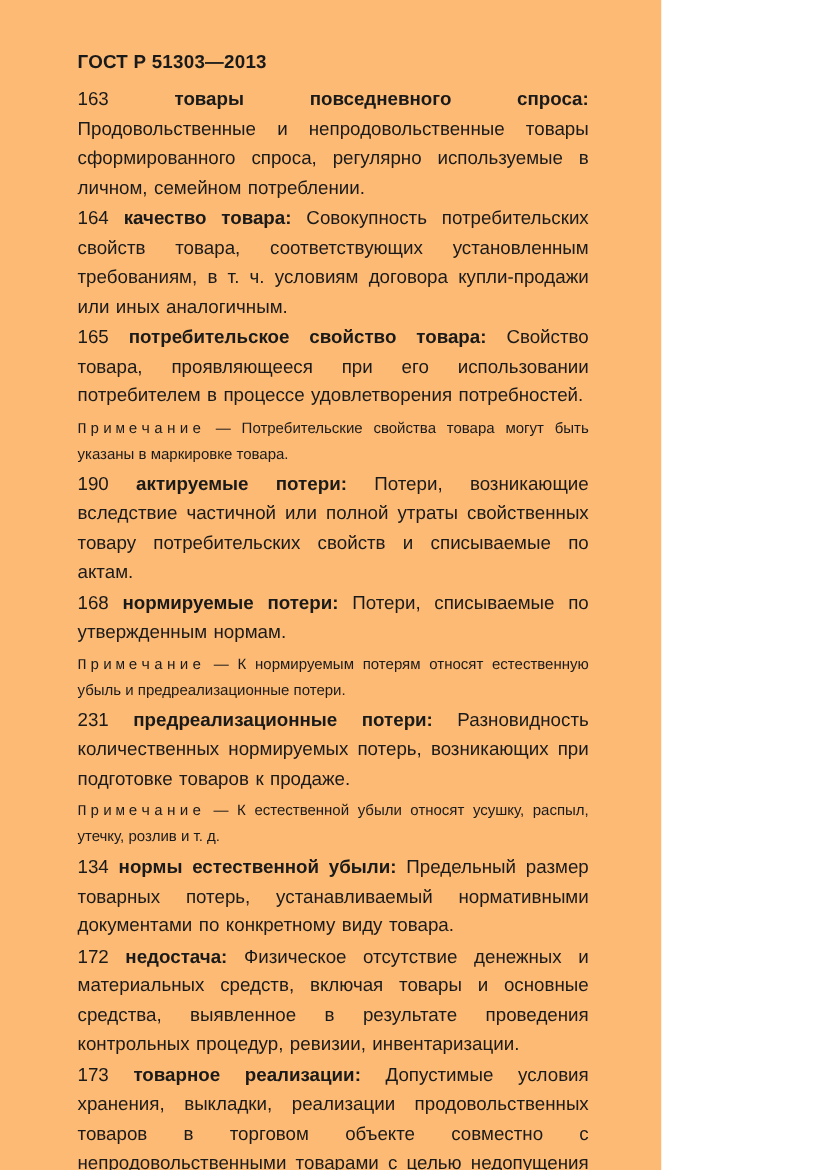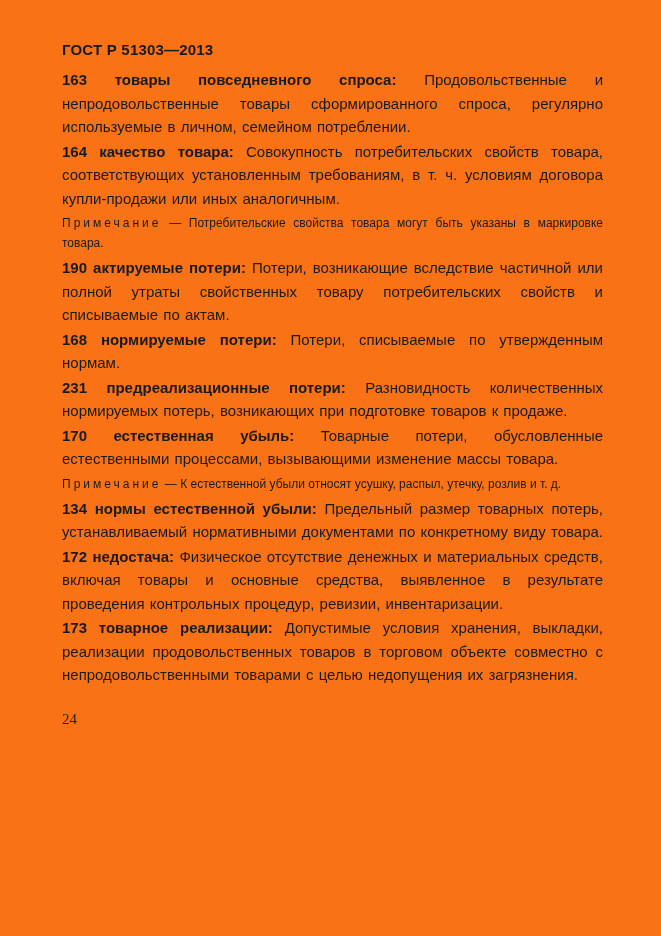--- a/index.html
+++ b/index.html
@@ -2,89 +2,91 @@
 <html><head>
 <meta charset="utf-8">
 <style>
   html, body {
     margin: 0;
     padding: 0;
     background: #ffffff;
   }
   .page {
     position: relative;
-    width: 661px;
+    width: 529px;
     height: 936px;
     box-sizing: border-box;
-    background: #f97316;
+    background: #fdba74;
     padding: 38px 58px 0 62px;
     font-family: "Liberation Sans", sans-serif;
     color: #1a1a1a;
     overflow: hidden;
   }
   .doc-header {
     font-weight: bold;
     font-size: 15px;
     line-height: 23px;
     margin: 0 0 7px 0;
     letter-spacing: 0.2px;
   }
   p.term {
     margin: 1px 0 1px 0;
     font-size: 15px;
     line-height: 23.5px;
     text-align: justify;
     word-spacing: 1px;
   }
   p.term .num {
-    font-weight: bold;
+    font-weight: normal;
   }
   p.term .tname {
     font-weight: bold;
   }
   p.note {
     margin: 3px 0 3px 0;
     font-size: 12px;
     line-height: 20px;
     text-align: justify;
   }
   p.note .note-label {
     letter-spacing: 3px;
+    font-family: Liberation Mono, monospace;
   }
   .page-number {
     font-family: "Liberation Serif", serif;
     font-size: 15px;
     line-height: 20px;
     margin-top: 22px;
     color: #222222;
   }
 </style>
 </head>
 <body>
 
 <div class="page">
   <div class="doc-header">ГОСТ Р 51303—2013</div>
 
   <div class="terms" id="terms-list">
   <p class="term"><span class="num">163</span> <span class="tname">товары повседневного спроса:</span> <span class="def">Продовольственные и непродовольственные товары сформированного спроса, регулярно используемые в личном, семейном  потреблении.</span></p>
 
   <p class="term"><span class="num">164</span> <span class="tname">качество  товара:</span> <span class="def">Совокупность потребительских свойств товара, соответствующих  установленным требованиям, в т. ч. условиям договора купли-продажи или  иных  аналогичным.</span></p>
 
+  <p class="term"><span class="num">165</span> <span class="tname">потребительское свойство товара:</span> <span class="def">Свойство товара, проявляющееся при его использовании потребителем в процессе удовлетворения потребностей.</span></p>
 
   <p class="note"><span class="note-label">Примечание</span> <span class="note-text">— Потребительские свойства товара могут быть указаны в маркировке товара.</span></p>
 
 
   <p class="term"><span class="num">190</span> <span class="tname">актируемые  потери:</span> <span class="def">Потери, возникающие вследствие частичной или полной утраты свойственных товару потребительских свойств и списываемые по актам.</span></p>
 
   <p class="term"><span class="num">168</span> <span class="tname">нормируемые потери:</span> <span class="def">Потери, списываемые по утвержденным  нормам.</span></p>
 
+  <p class="note"><span class="note-label">Примечание</span> <span class="note-text">— К  нормируемым потерям относят  естественную  убыль и предреализационные  потери.</span></p>
 
   <p class="term"><span class="num">231</span> <span class="tname">предреализационные  потери:</span> <span class="def">Разновидность  количественных нормируемых потерь, возникающих при подготовке товаров к продаже.</span></p>
 
-  <p class="term"><span class="num">170</span> <span class="tname">естественная убыль:</span> <span class="def">Товарные потери, обусловленные естественными процессами, вызывающими  изменение массы  товара.</span></p>
 
   <p class="note"><span class="note-label">Примечание</span> <span class="note-text">— К естественной убыли  относят  усушку, распыл, утечку, розлив и т. д.</span></p>
 
   <p class="term"><span class="num">134</span> <span class="tname">нормы  естественной  убыли:</span> <span class="def">Предельный  размер  товарных  потерь, устанавливаемый  нормативными документами по конкретному виду товара.</span></p>
 
   <p class="term"><span class="num">172</span> <span class="tname">недостача:</span> <span class="def">Физическое отсутствие  денежных и материальных средств, включая товары и основные средства, выявленное в результате проведения контрольных процедур, ревизии, инвентаризации.</span></p>
 
   <p class="term"><span class="num">173</span> <span class="tname">товарное  реализации:</span> <span class="def">Допустимые  условия  хранения,  выкладки, реализации  продовольственных  товаров  в  торговом  объекте  совместно  с непродовольственными товарами  с целью недопущения  их  загрязнения.</span></p>
 </div>
 

